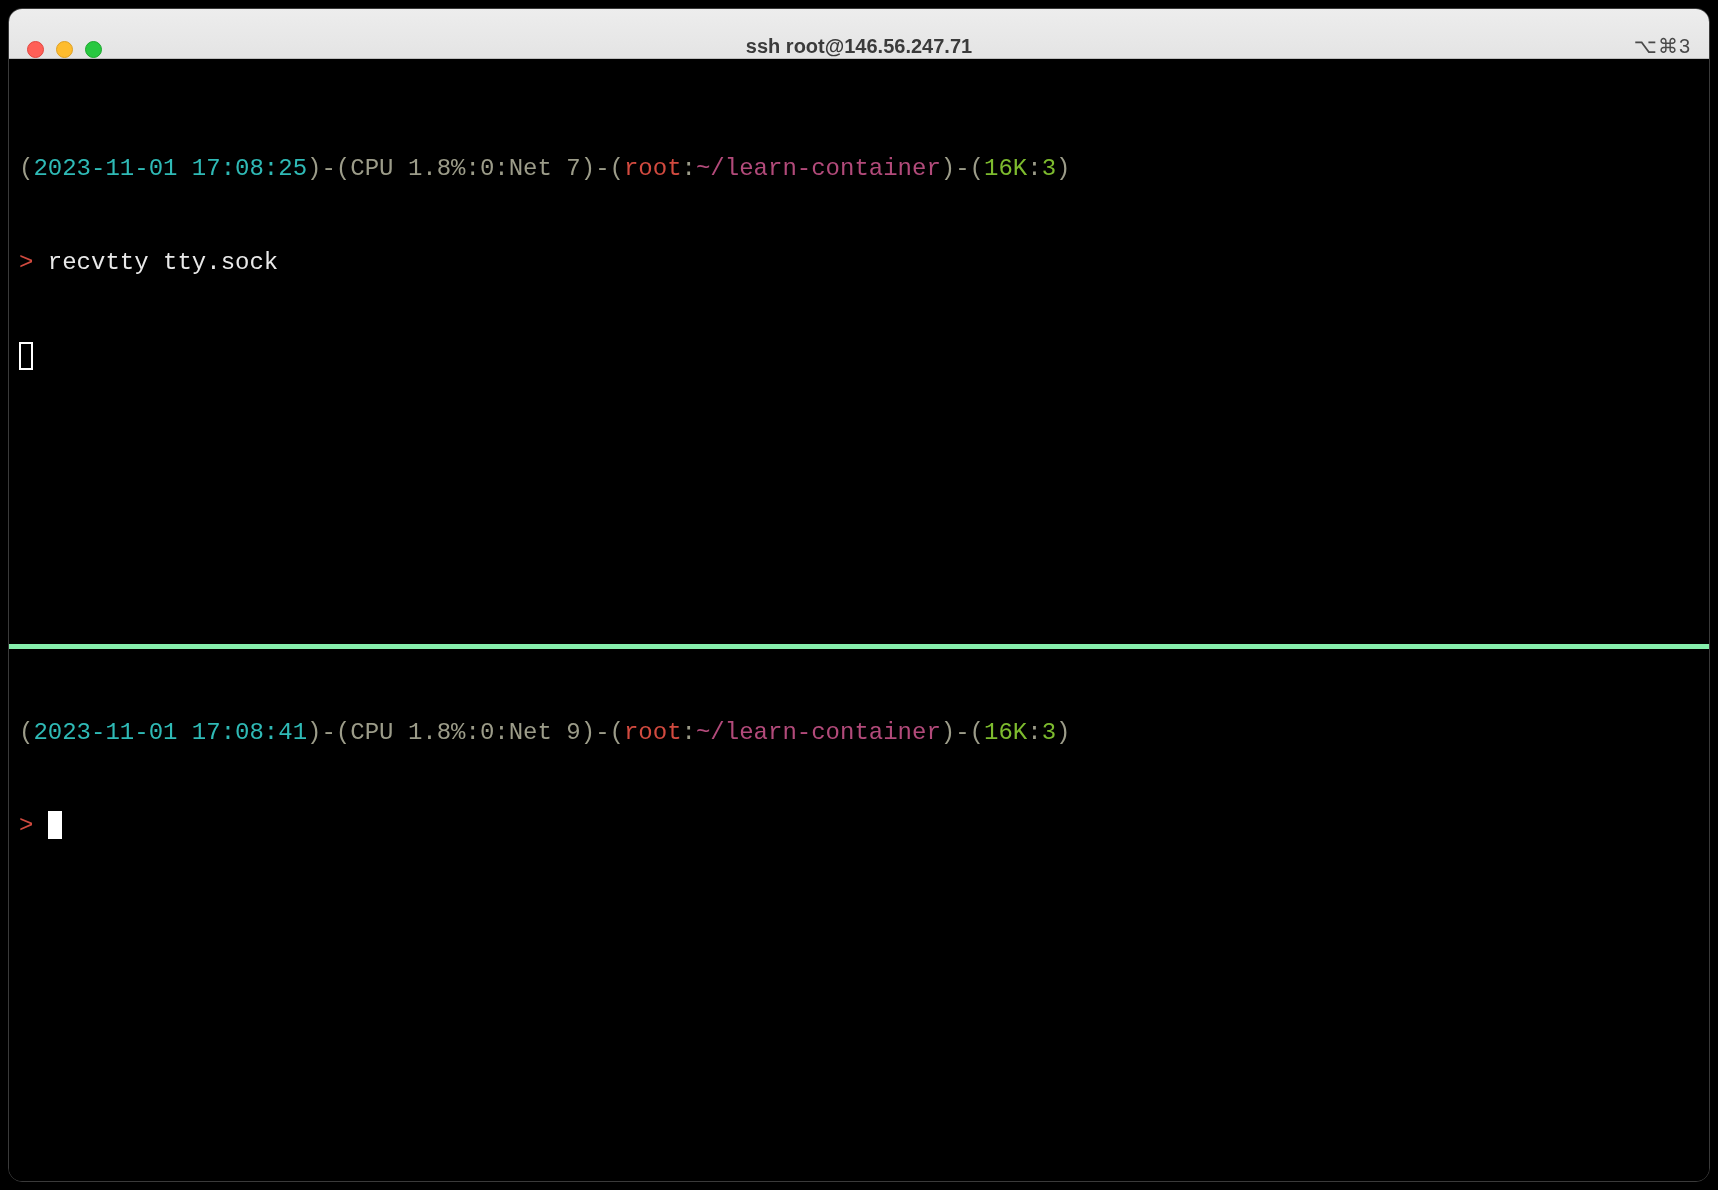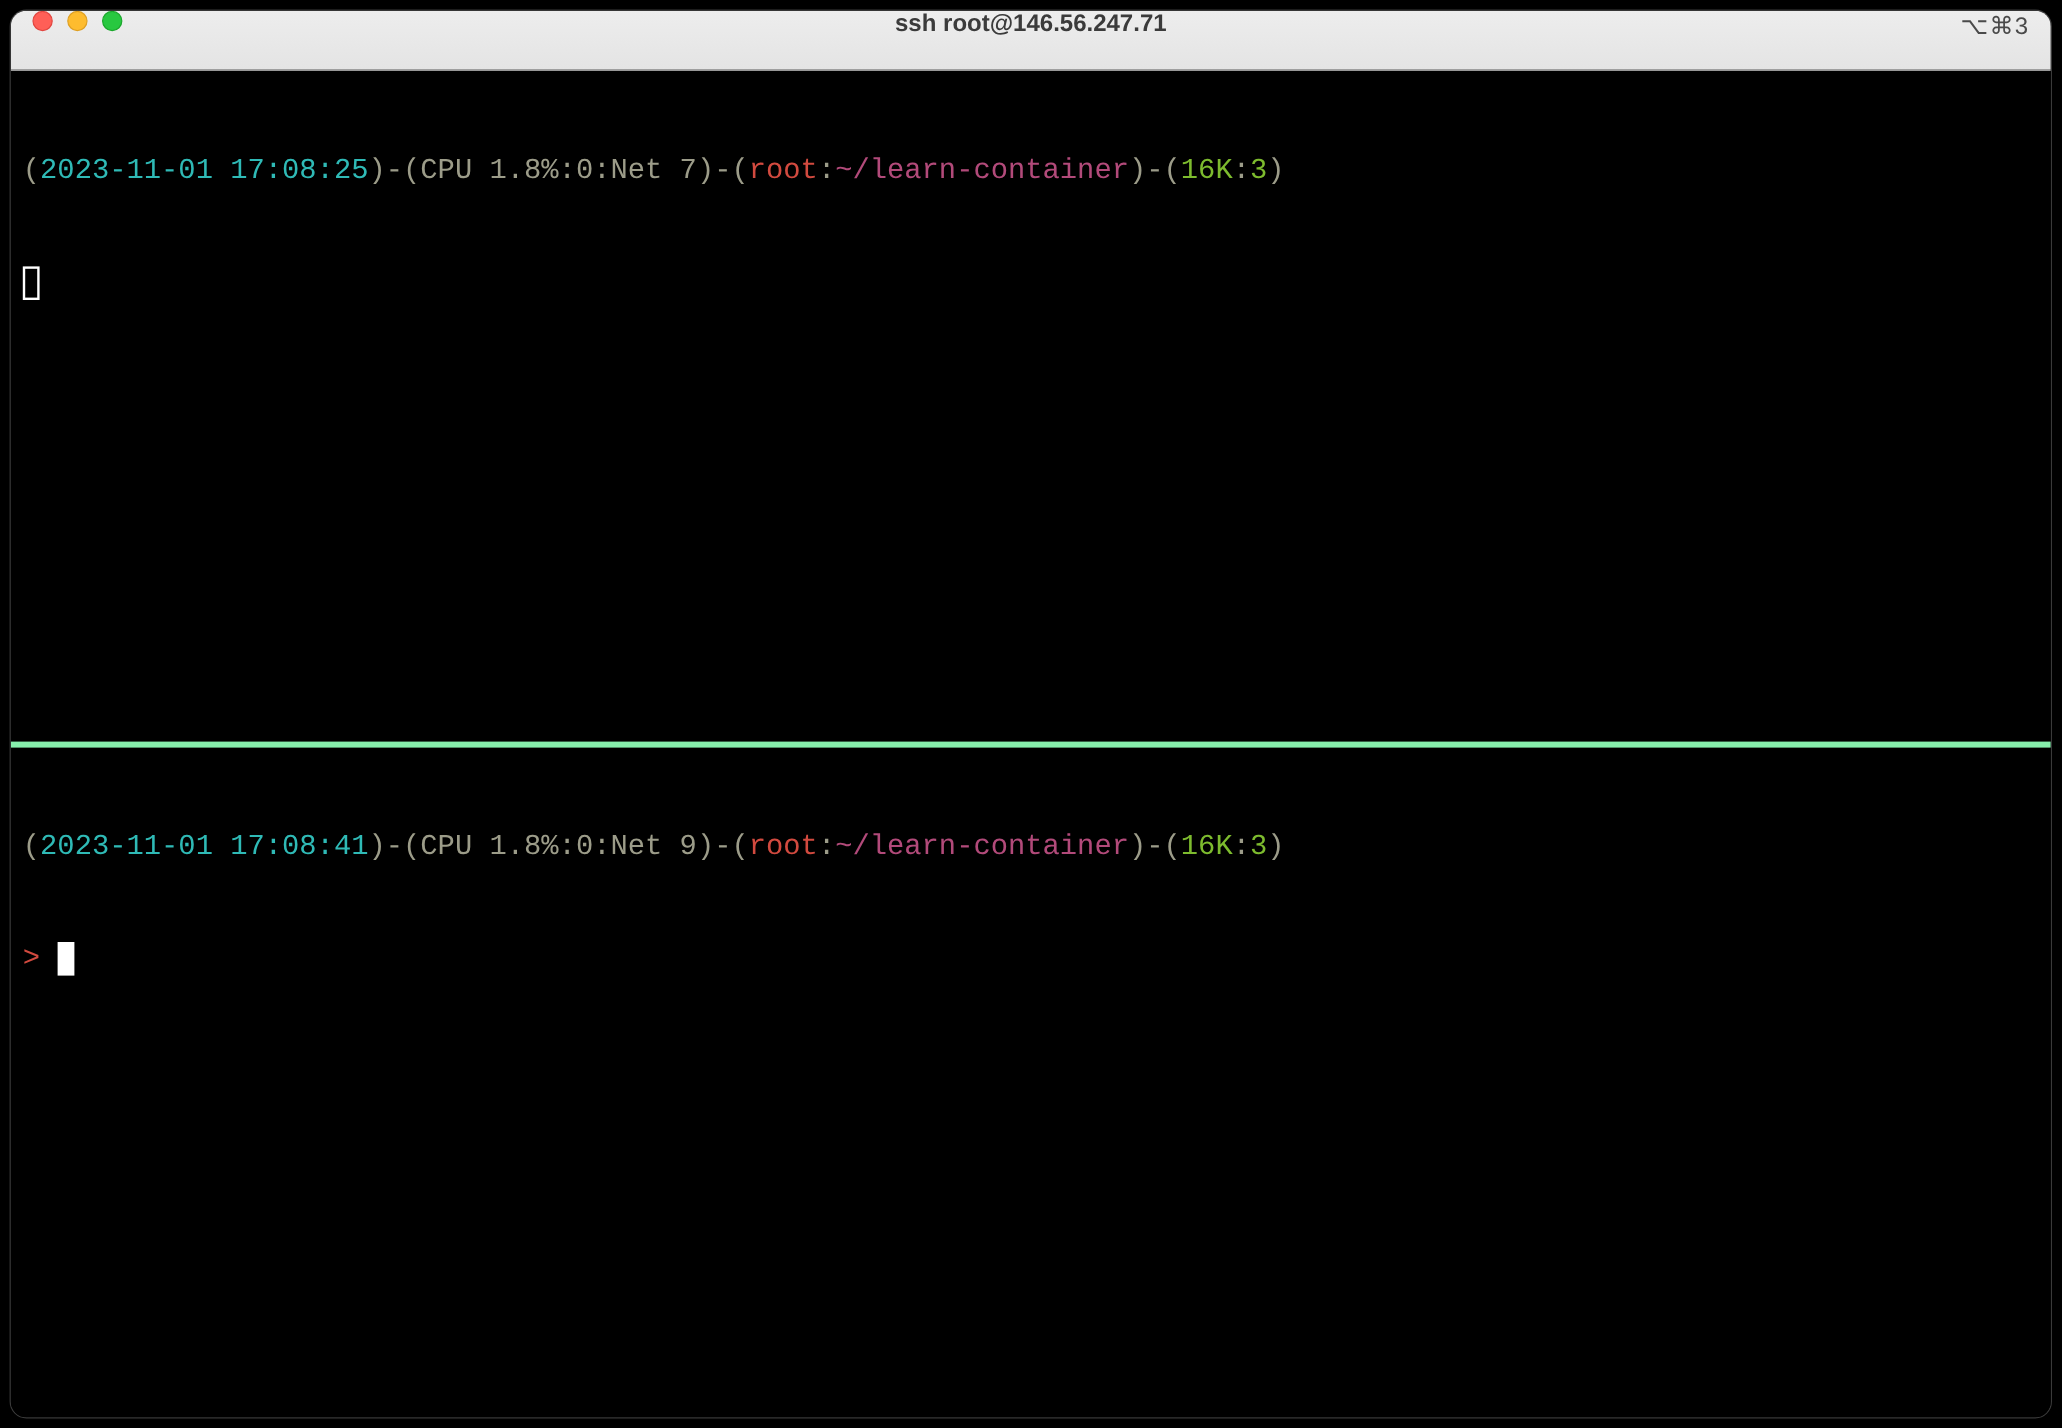--- a/index.html
+++ b/index.html
@@ -22,21 +22,21 @@
       overflow: hidden;
       border: 1px solid #3a3a3a;
       display: flex;
       flex-direction: column;
     }
     .titlebar {
       height: 50px;
       background: linear-gradient(to bottom, #ededed, #e4e4e4);
       border-bottom: 1px solid #bdbdbd;
       display: flex;
-      align-items: flex-start;
+      align-items: flex-end;
       padding: 0 18px;
       position: relative;
       flex-shrink: 0;
     }
     .traffic {
       display: flex;
       gap: 12px;
       align-items: center;
     }
     .tl {
@@ -69,20 +69,21 @@
       flex-direction: column;
       background: #000;
     }
     .pane {
       flex: 1;
       padding: 6px 10px 4px 10px;
       color: #e8e8e8;
       line-height: 1.3;
       white-space: pre;
       overflow: hidden;
+      margin-top: 26px;
     }
     .pane + .pane {
       border-top: 5px solid #86efac;
     }
     .paren  { color: #9c9c89; }
     .olive  { color: #9c9c89; }
     .cyan   { color: #2fbab6; }
     .red    { color: #d24a3f; }
     .green  { color: #7dbb2e; }
     .white  { color: #e9e9e9; }
@@ -117,20 +118,21 @@
       <div class="tl green"></div>
     </div>
     <div class="title">ssh root@146.56.247.71</div>
     <div class="shortcut">⌥⌘3</div>
   </div>
 
   <div class="panes">
 
     <div class="pane">
       <span class="line"><span class="paren">(</span><span class="cyan">2023-11-01 17:08:25</span><span class="paren">)-(</span><span class="olive">CPU 1.8%:0:Net </span><span class="olive">7</span><span class="paren">)-(</span><span class="red">root</span><span class="olive">:</span><span class="magenta">~/learn-container</span><span class="paren">)-(</span><span class="green">16K</span><span class="olive">:</span><span class="green">3</span><span class="paren">)</span></span>
+      <span class="line"><span class="red">&gt;</span><span class="white"> </span><span class="white">recvtty tty.sock</span></span>
       <span class="line"><span class="cursor-outline"></span></span>
     </div>
 
     <div class="pane">
       <span class="line"><span class="paren">(</span><span class="cyan">2023-11-01 17:08:41</span><span class="paren">)-(</span><span class="olive">CPU 1.8%:0:Net </span><span class="olive">9</span><span class="paren">)-(</span><span class="red">root</span><span class="olive">:</span><span class="magenta">~/learn-container</span><span class="paren">)-(</span><span class="green">16K</span><span class="olive">:</span><span class="green">3</span><span class="paren">)</span></span>
       <span class="line"><span class="red">&gt;</span><span class="white"> </span><span class="cursor-block"></span></span>
     </div>
 
   </div>
 </div>

